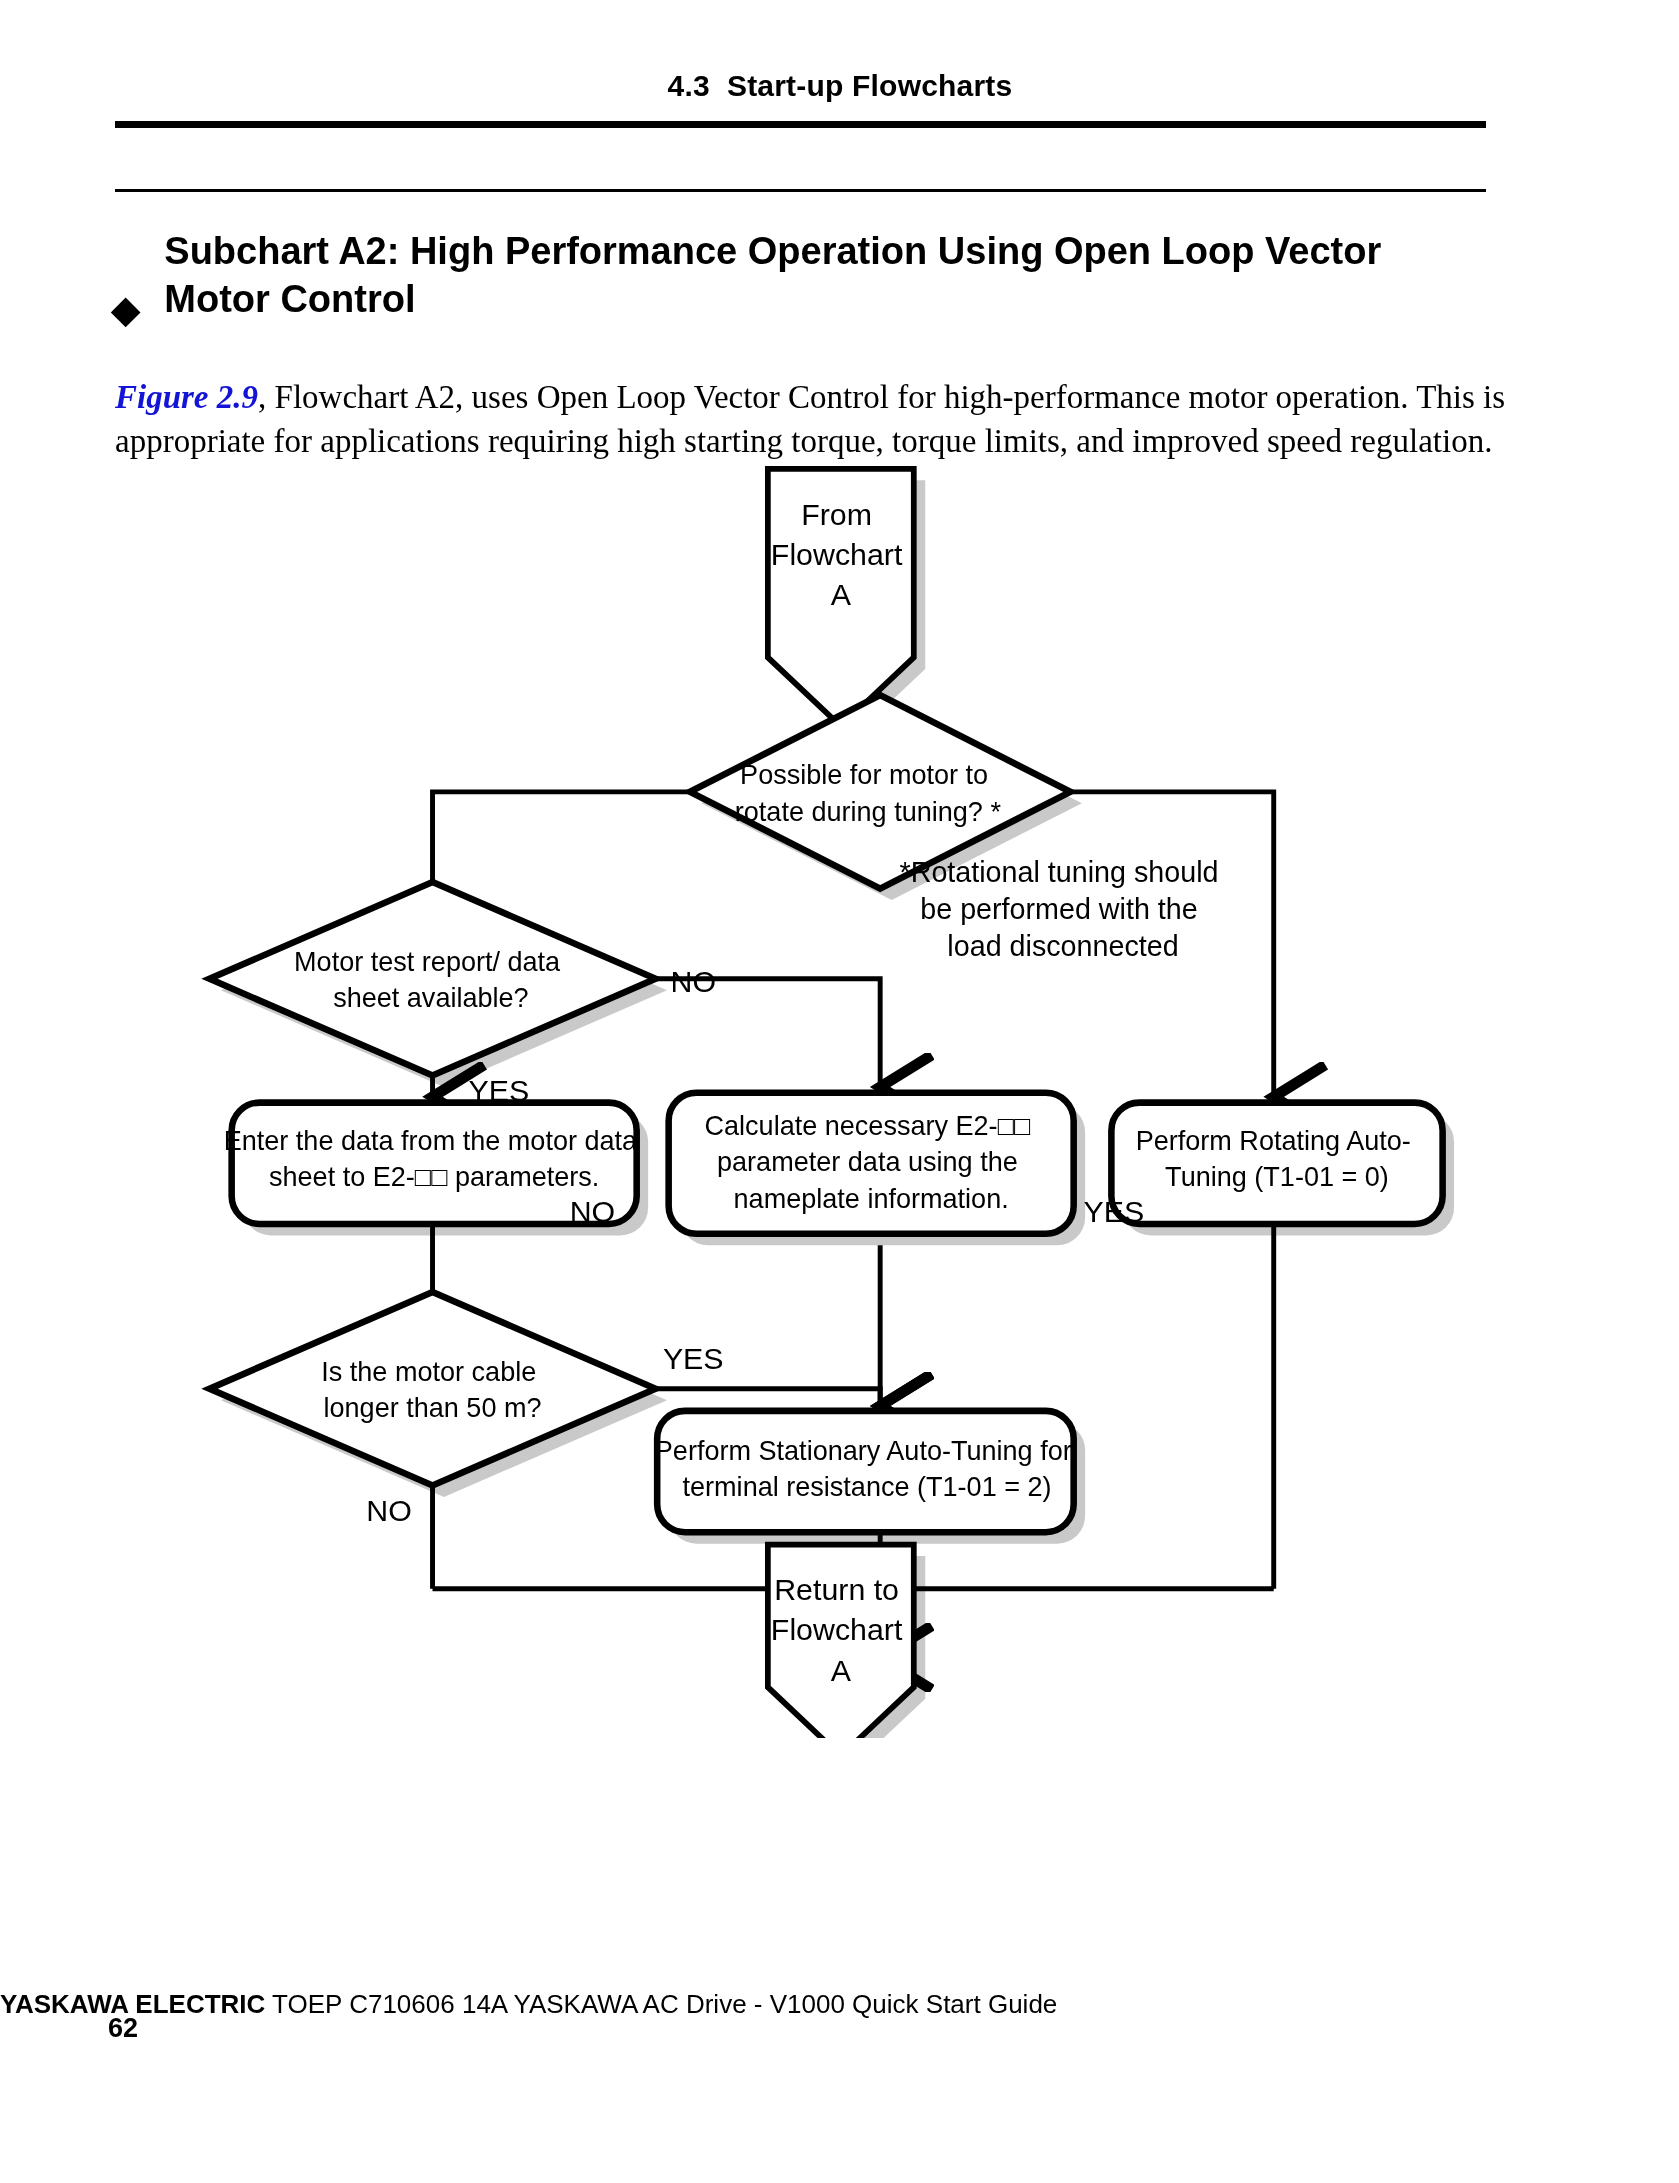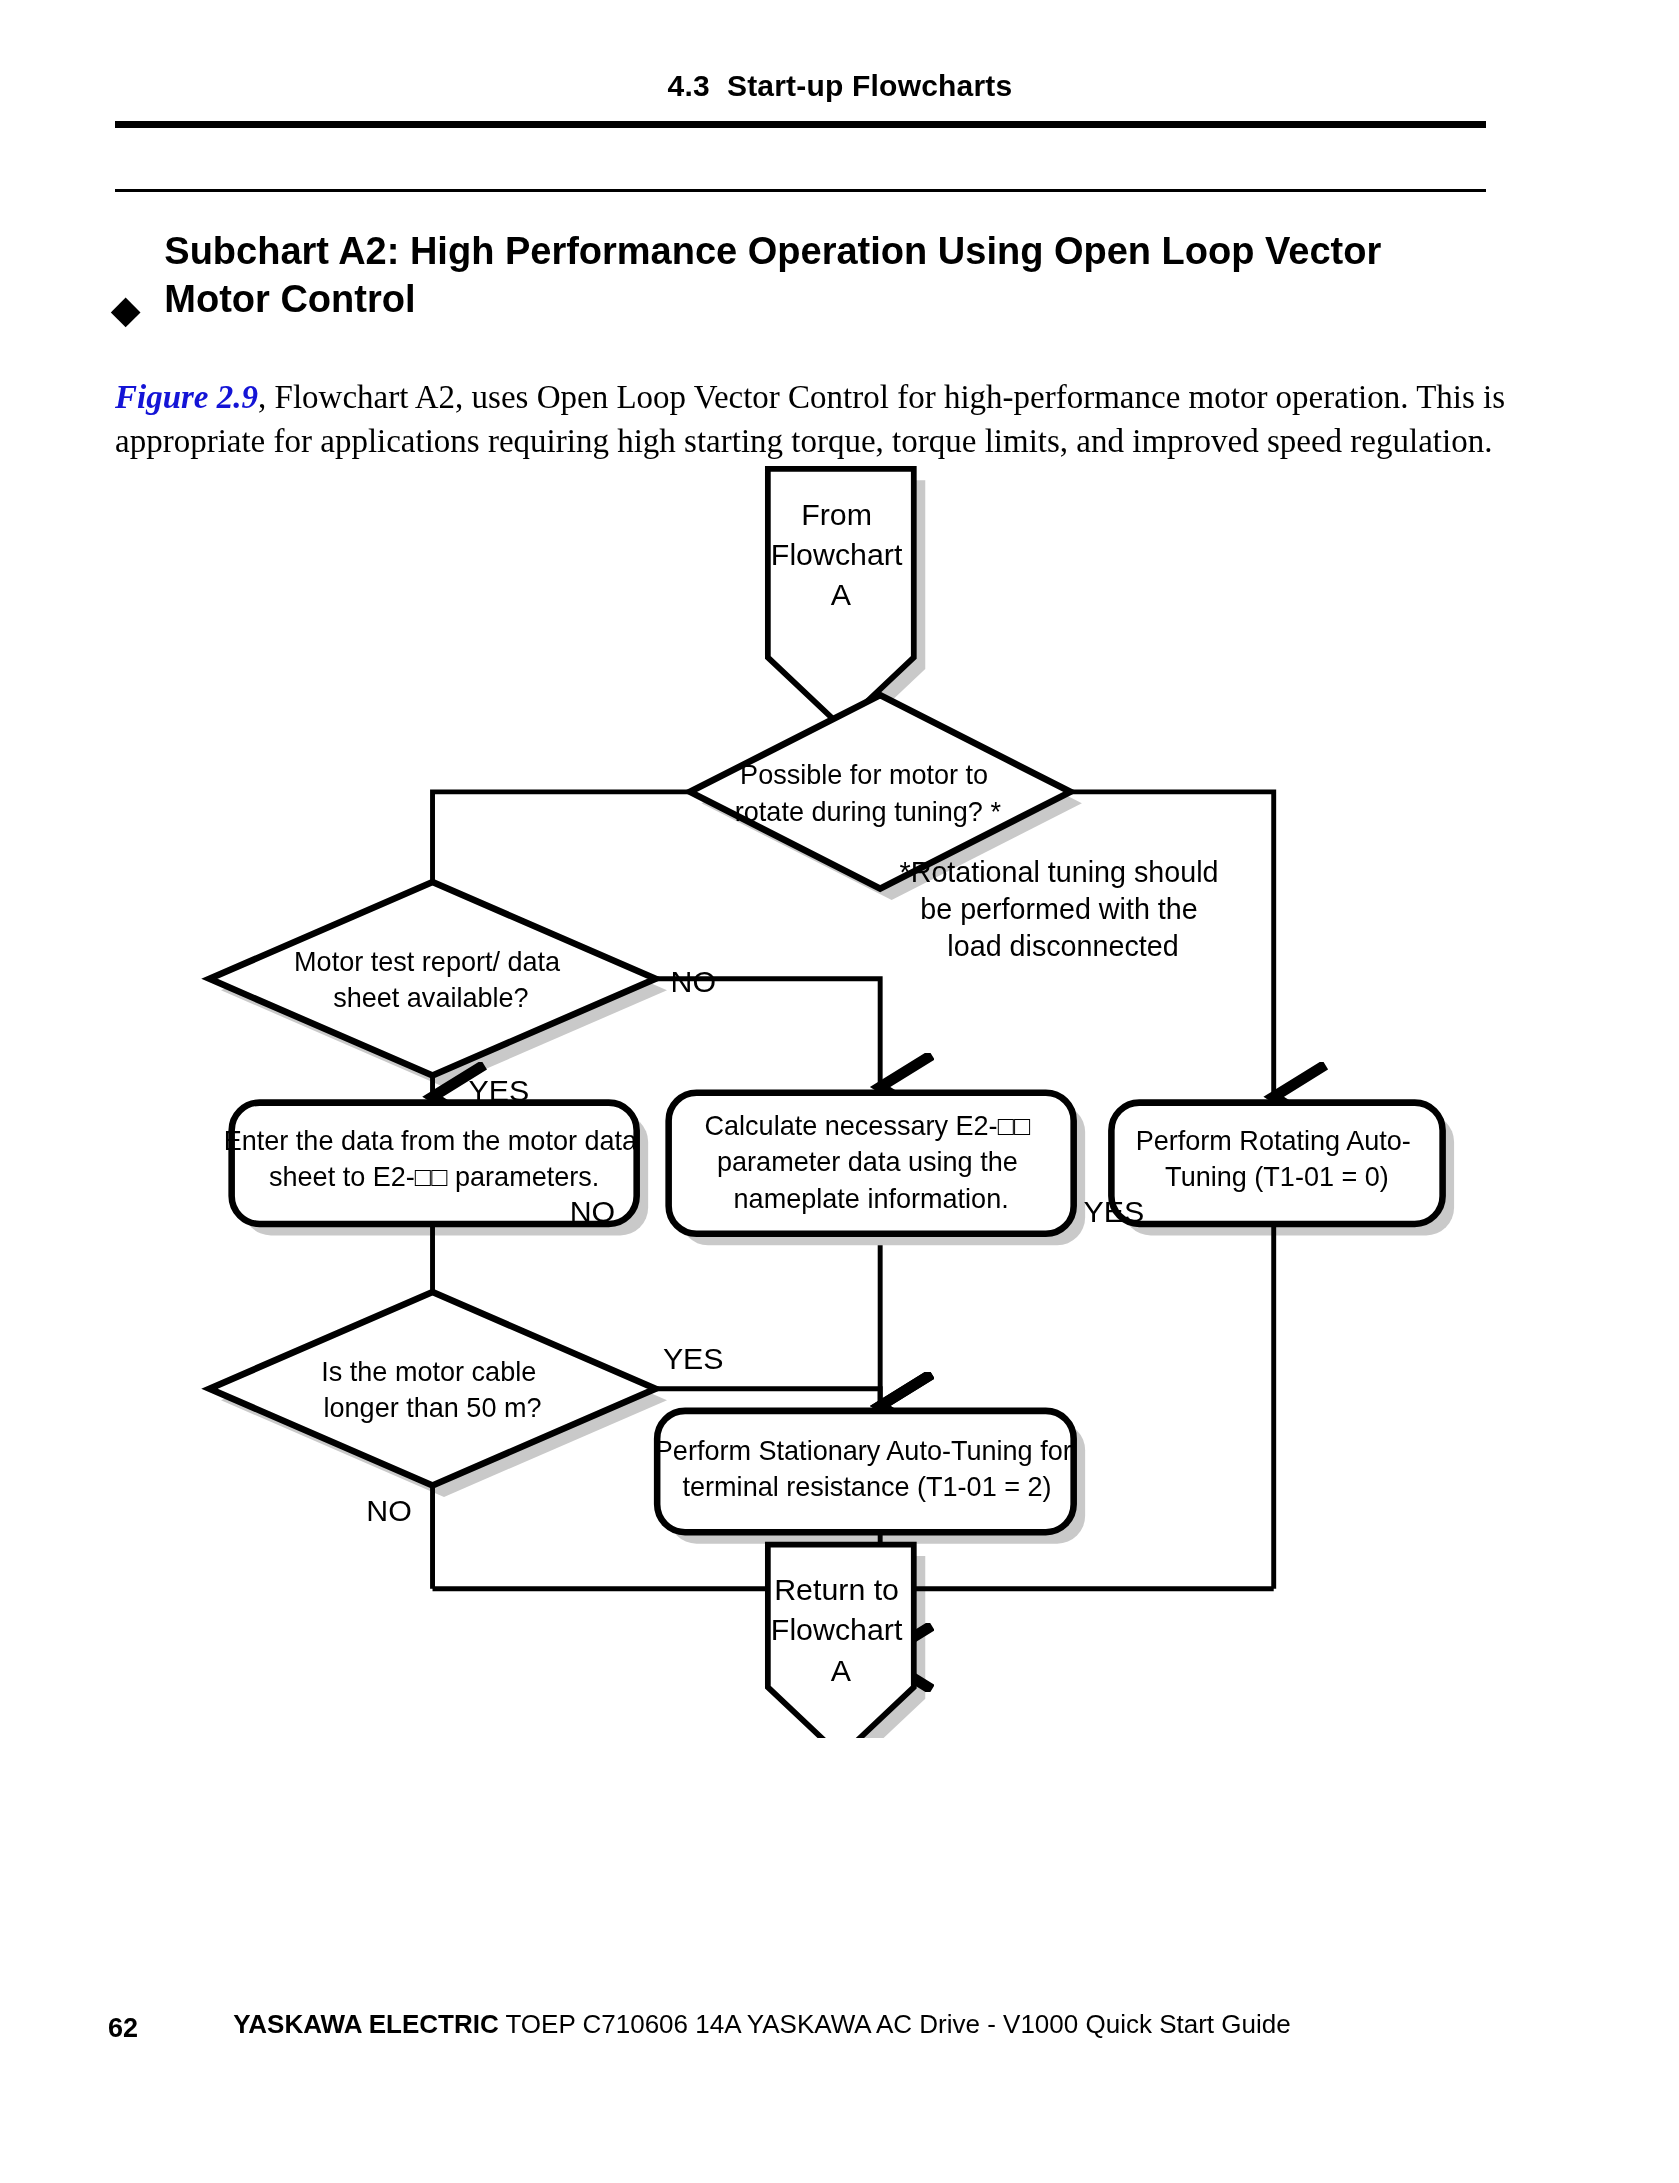--- a/index.html
+++ b/index.html
@@ -62,24 +62,22 @@
   }
 
   
   .pageno {
     position:absolute; left:108px; top:1989px;
     font-family:"Liberation Sans", sans-serif;
     font-weight:bold; font-size:27px;margin-top:24px;
   }
   .footer {
     position:absolute; left:0px; top:1989px; width:1524px;
-    text-align:center;
     font-family:"Liberation Sans", sans-serif;
     font-size:26px;
-    margin-top:20px;
   }
   .footer b { font-weight:bold; }
 </style>
 </head>
 <body>
 
 <div class="page">
 
   <div class="sec-head">4.3  Start-up Flowcharts</div>
   <div class="rule-thick"></div>

